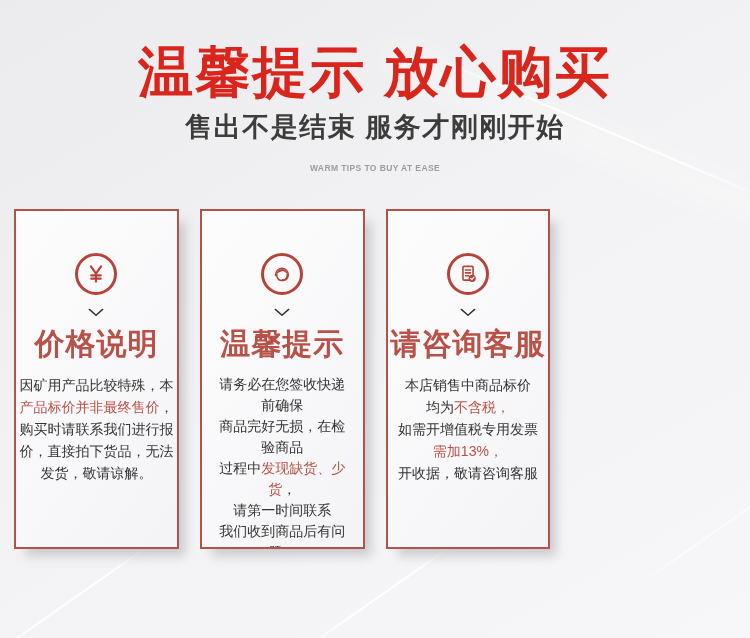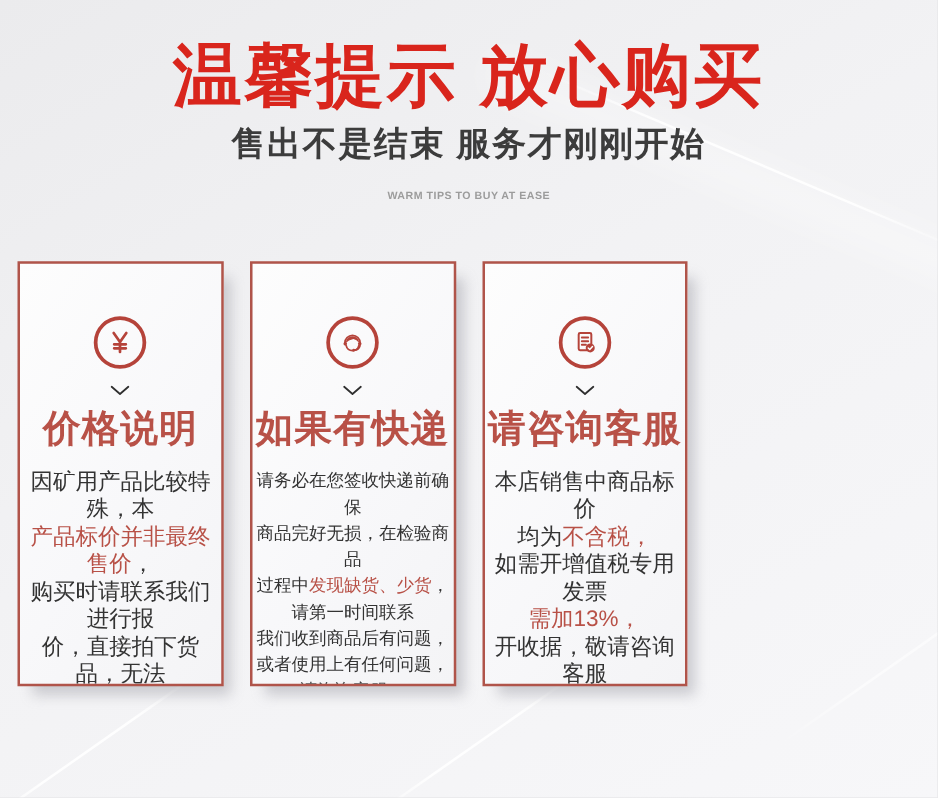--- a/index.html
+++ b/index.html
@@ -9,21 +9,21 @@
     background:linear-gradient(150deg,#ebebed 0%,#f2f2f4 45%,#f7f7f9 100%);
   }
   
   .bg-streak{position:absolute;height:2px;pointer-events:none;
     background:linear-gradient(90deg,rgba(255,255,255,0),rgba(255,255,255,.95) 30%,rgba(255,255,255,.95) 70%,rgba(255,255,255,0));}
   .s1{width:420px;left:392px;top:128px;transform:rotate(23deg);box-shadow:0 14px 28px 14px rgba(255,255,255,.35);}
   .s2{width:220px;left:-40px;top:600px;transform:rotate(-35deg);}
   .s3{width:200px;left:280px;top:595px;transform:rotate(-35deg);}
   .s4{width:260px;left:600px;top:520px;transform:rotate(-35deg);opacity:.6;}
 
-  header{position:absolute;top:0;left:0;width:100%;text-align:center;}
+  header{position:absolute;top:12px;left:0;width:100%;text-align:center;}
   h1.title{
     margin:30px 0 0;font-size:55px;line-height:60px;font-weight:900;
     letter-spacing:2px;color:var(--title-red,#d9251c);
   }
   p.sub{
     margin:13px 0 0;font-size:27px;line-height:24px;font-weight:600;
     letter-spacing:1.5px;color:var(--subtitle-gray,#3c3c3c);
   }
   p.eng{
     margin:13px 0 0;font-size:8.5px;line-height:11px;font-weight:600;
@@ -46,24 +46,24 @@
     display:flex;align-items:center;justify-content:center;
   }
   .glyph{width:26px;height:26px;display:block;}
   .chev{display:block;width:16px;height:9px;margin:13px auto 0;
     fill:none;stroke:#2f2f2f;stroke-width:1.6;stroke-linecap:round;stroke-linejoin:round;}
   h2.card-title{
     margin:10px 0 0;font-size:30px;line-height:34px;font-weight:800;
     letter-spacing:1px;color:var(--card-red,#b85147);
   }
   p.card-body{
-    margin:13px 0 0;padding:0 3px;font-size:18px;line-height:22px;font-weight:500;
+    margin:13px 0 0;padding:0 3px;font-size:14px;line-height:22px;font-weight:500;
     color:#333;white-space:pre-line;
   }
-  .card.dense p.card-body{font-size:14px;line-height:21px;padding:0 1px;}
+  .card.dense p.card-body{font-size:14px;line-height:21px;padding:0 15px;}
   p.card-body .hl{color:var(--card-red,#c0544a);}
 </style>
 </head>
 <body>
 
 <svg width="0" height="0" style="position:absolute" aria-hidden="true">
   <defs>
     <symbol id="yuan-icon" viewBox="0 0 36 36">
       <g fill="none" stroke="#b5433a" stroke-width="3" stroke-linecap="round" stroke-linejoin="round">
         <path d="M11 7.5 L18 17.5 M25 7.5 L18 17.5 M18 17.5 V28.5"></path>
@@ -135,21 +135,21 @@
 
   <section class="card dense">
     <div class="icon-circle">
       <svg class="glyph">
             <use href="#headset-icon" xlink:href="#headset-icon"></use>
           </svg>
     </div>
     <svg class="chev" viewBox="0 0 18 9">
           <polyline points="1.5,1 9,7.5 16.5,1"></polyline>
         </svg>
-    <h2 class="card-title">如果有快递</h2>
+    <h2 class="card-title">温馨提示</h2>
     <p class="card-body"><span>请务必在您签收快递前确保
 商品完好无损，在检验商品
 过程中</span><span class="hl">发现缺货、少货</span><span>，
 请第一时间联系
 我们收到商品后有问题，
 或者使用上有任何问题，
 请咨询客服。</span></p>
   </section>
 
   <section class="card">

